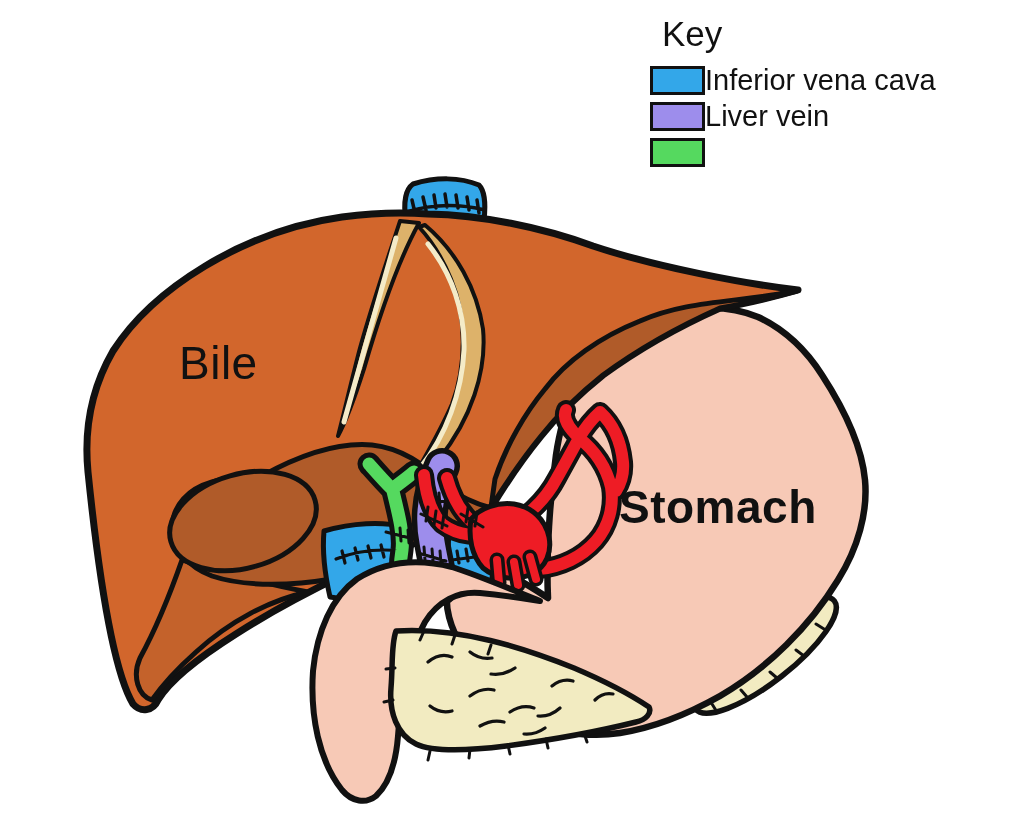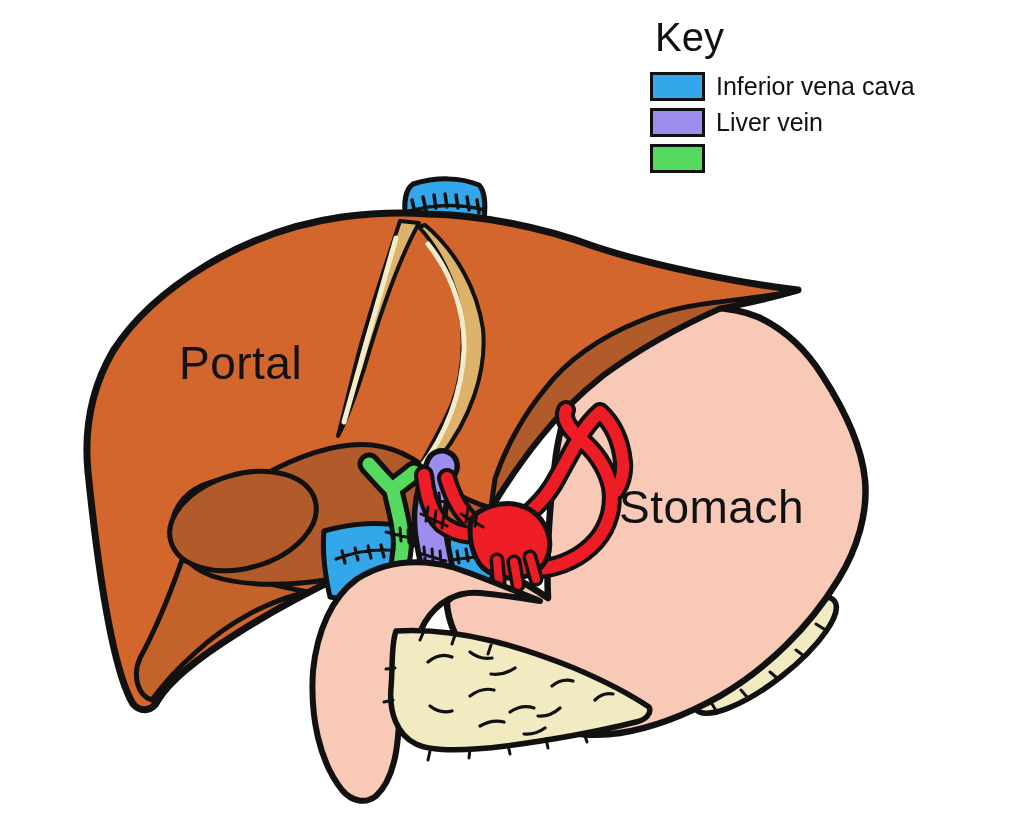--- a/index.html
+++ b/index.html
@@ -18,27 +18,27 @@
   .f-portal{stroke:var(--portal-vein);}
   .f-bile{stroke:var(--bile-duct);}
   .f-artery{fill:var(--hepatic-artery);}
   .s-artery{stroke:var(--hepatic-artery);}
   .ol{stroke:var(--outline);}
   .nofill{fill:none;}
   .lig-hi{stroke:var(--ligament-highlight);}
 
   .organ-label{position:absolute;color:var(--label-text,#111);font-size:46px;letter-spacing:.5px;line-height:1;white-space:nowrap;}
   .label-liver{left:179px;top:340px;}
-  .label-stomach{left:619px;top:484px;}
+  .label-stomach{left:619px;top:484px;font-weight:bold;}
 
   .key{position:absolute;left:650px;top:14px;}
-  .key-title{font-size:40px;color:var(--label-text,#111);margin:0 0 12px 5px;line-height:1.15;}
+  .key-title{font-size:35px;color:var(--label-text,#111);margin:0 0 12px 12px;line-height:1.15;}
   .key-row{display:flex;align-items:center;margin-bottom:7px;height:29px;}
   .swatch{display:inline-block;box-sizing:border-box;width:55px;height:29px;border:3.5px solid var(--outline,#111);}
-  .key-label{font-size:25px;color:var(--label-text,#111);margin-left:11px;line-height:1;white-space:nowrap;}
+  .key-label{font-size:29px;color:var(--label-text,#111);margin-left:0;line-height:1;white-space:nowrap;}
 </style>
 </head>
 <body>
 
 <div class="stage">
 
   <svg class="art" width="1024" height="838" viewBox="0 0 1024 838">
 
     <g>
       <ellipse class="f-pancreas ol" cx="765" cy="655" rx="88" ry="27" stroke-width="5.5" transform="rotate(-38 765 655)"></ellipse>
@@ -214,21 +214,21 @@
            M 560,708 q -10,9 -22,8
            M 595,700 q 8,-8 18,-6
            M 480,726 q 12,-7 24,-4
            M 545,728 q -10,7 -21,6"></path>
       <path class="ol nofill" stroke-width="3" stroke-linecap="round" d="M 420,640 l 4,-9 M 452,644 l 3,-9 M 488,654 l 3,-9
            M 430,751 l -2,9 M 470,749 l -1,9 M 508,745 l 2,9 M 546,739 l 2,9 M 584,733 l 3,9
            M 393,700 l -9,2 M 395,668 l -9,1"></path>
     </g>
   </svg>
 
-  <div class="organ-label label-liver">Portal</div>
+  <div class="organ-label label-liver">Bile</div>
   <div class="organ-label label-stomach">Stomach</div>
 
   <div class="key">
     <div class="key-title">Key</div>
     <div class="key-row">
       <span class="swatch" style="background: rgb(51, 167, 233);"></span>
       <span class="key-label">Inferior vena cava</span>
     </div>
     <div class="key-row">
       <span class="swatch" style="background: rgb(157, 141, 236);"></span>

